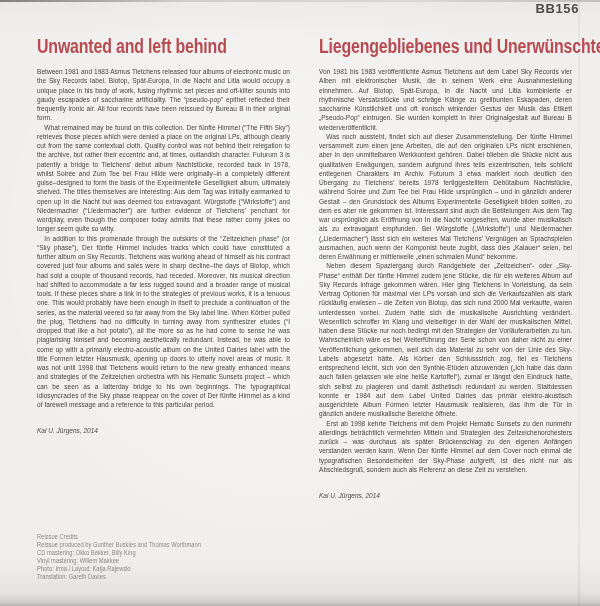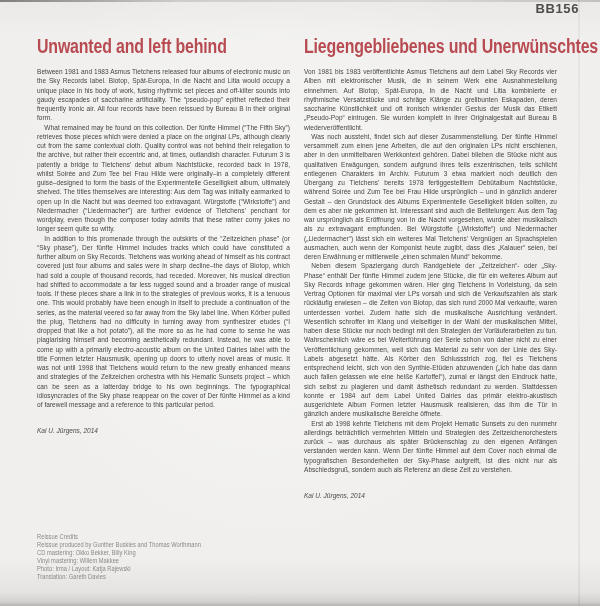--- a/index.html
+++ b/index.html
@@ -41,21 +41,21 @@
     letter-spacing: 0.6px;
     color: #4f4d4c;
   }
 
   .columns {
     position: absolute;
     top: 36px;
     left: 37px;
     width: 536px;
     display: flex;
-    gap: 14px;
+    gap: 29px;
   }
   .column { width: 253px; }
 
   
   .condense {
     width: 310px;
     transform: scaleX(0.8161);
     transform-origin: top left;
   }
 

